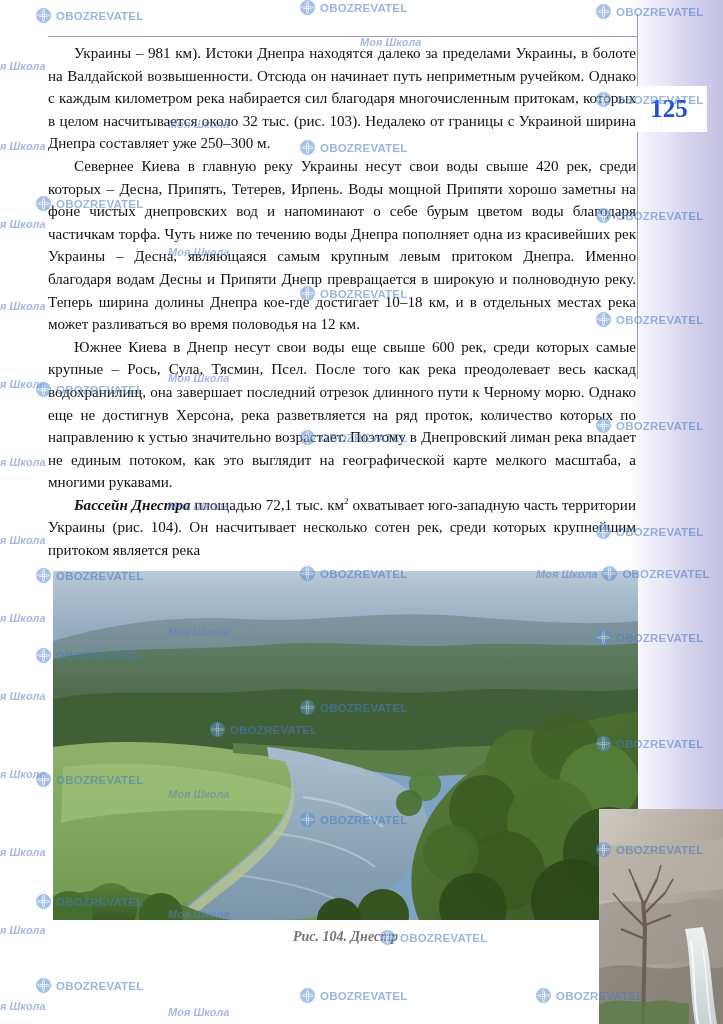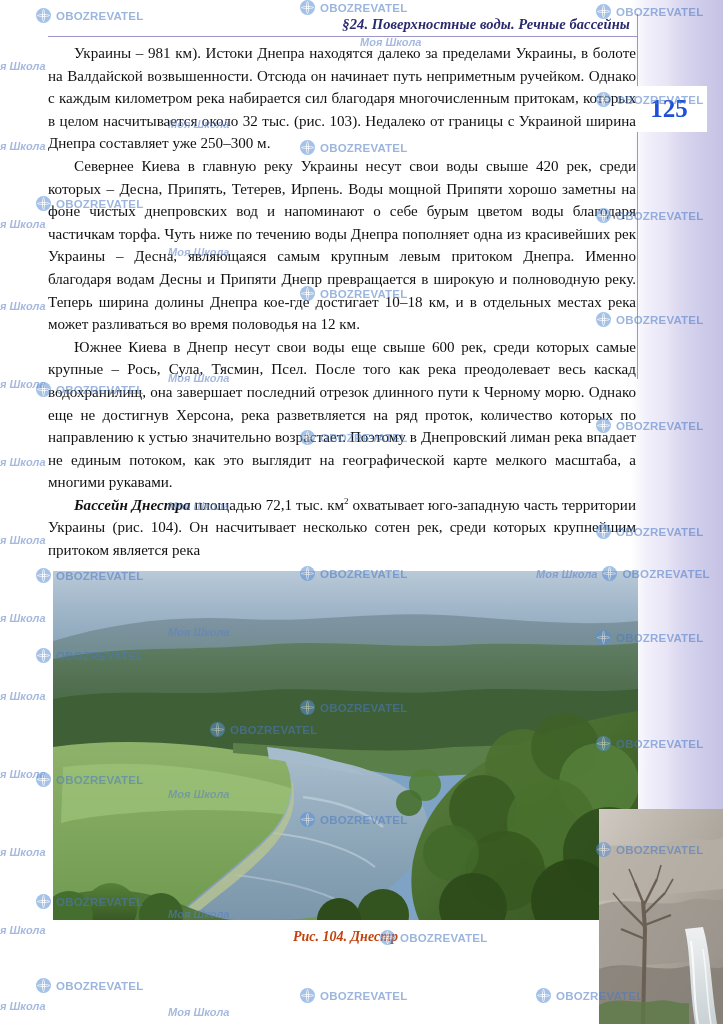--- a/index.html
+++ b/index.html
@@ -124,21 +124,21 @@
   .photo svg { display: block; width: 100%; height: 100%; }
   .fig-caption {
     position: absolute;
     left: 0;
     top: 358px;
     width: 585px;
     text-align: center;
     font-size: 14px;
     font-style: italic;
     font-weight: bold;
-    color: #c2410c;
+    color: #737373;
   }
   .fig-caption .num { font-style: italic; font-weight: bold; }
 
   
   .inset-photo {
     position: absolute;
     right: 0;
     bottom: 0;
     width: 124px;
     height: 215px;
@@ -204,21 +204,20 @@
 </style>
 </head>
 <body>
 
 <div class="page">
 
   <div class="side-band"></div>
   <div class="side-band-inner"></div>
   <div class="vrule"></div>
 
-  <div class="running-head">§24. Поверхностные воды. Речные бассейны</div>
   <div class="head-rule"></div>
 
   <div class="page-num">125</div>
 
   <div class="body-text">
     <p>Украины – 981 км). Истоки Днепра находятся далеко за пределами Украины, в болоте на Валдайской возвышенности. Отсюда он начинает путь неприметным ручейком. Однако с каждым километром река набирается сил благодаря многочисленным притокам, которых в целом насчитывается около 32 тыс. (рис. 103). Недалеко от границы с Украиной ширина Днепра составляет уже 250–300 м.</p>
     <p>Севернее Киева в главную реку Украины несут свои воды свыше 420 рек, среди которых – Десна, Припять, Тетерев, Ирпень. Воды мощной Припяти хорошо заметны на фоне чистых днепровских вод и напоминают о себе бурым цветом воды благодаря частичкам торфа. Чуть ниже по течению воды Днепра пополняет одна из красивейших рек Украины – Десна, являющаяся самым крупным левым притоком Днепра. Именно благодаря водам Десны и Припяти Днепр превращается в широкую и полноводную реку. Теперь ширина долины Днепра кое-где достигает 10–18 км, и в отдельных местах река может разливаться во время половодья на 12 км.</p>
     <p>Южнее Киева в Днепр несут свои воды еще свыше 600 рек, среди которых самые крупные – Рось, Сула, Тясмин, Псел. После того как река преодолевает весь каскад водохранилищ, она завершает последний отрезок длинного пути к Черному морю. Однако еще не достигнув Херсона, река разветвляется на ряд проток, количество которых по направлению к устью значительно возрастает. Поэтому в Днепровский лиман река впадает не единым потоком, как это выглядит на географической карте мелкого масштаба, а многими рукавами.</p>
     <p><span class="bi">Бассейн Днестра</span><span> площадью 72,1 тыс. км</span><sup>2</sup><span> охватывает юго-западную часть территории Украины (рис. 104). Он насчитывает несколько сотен рек, среди которых крупнейшим притоком является река</span></p>
   </div>

